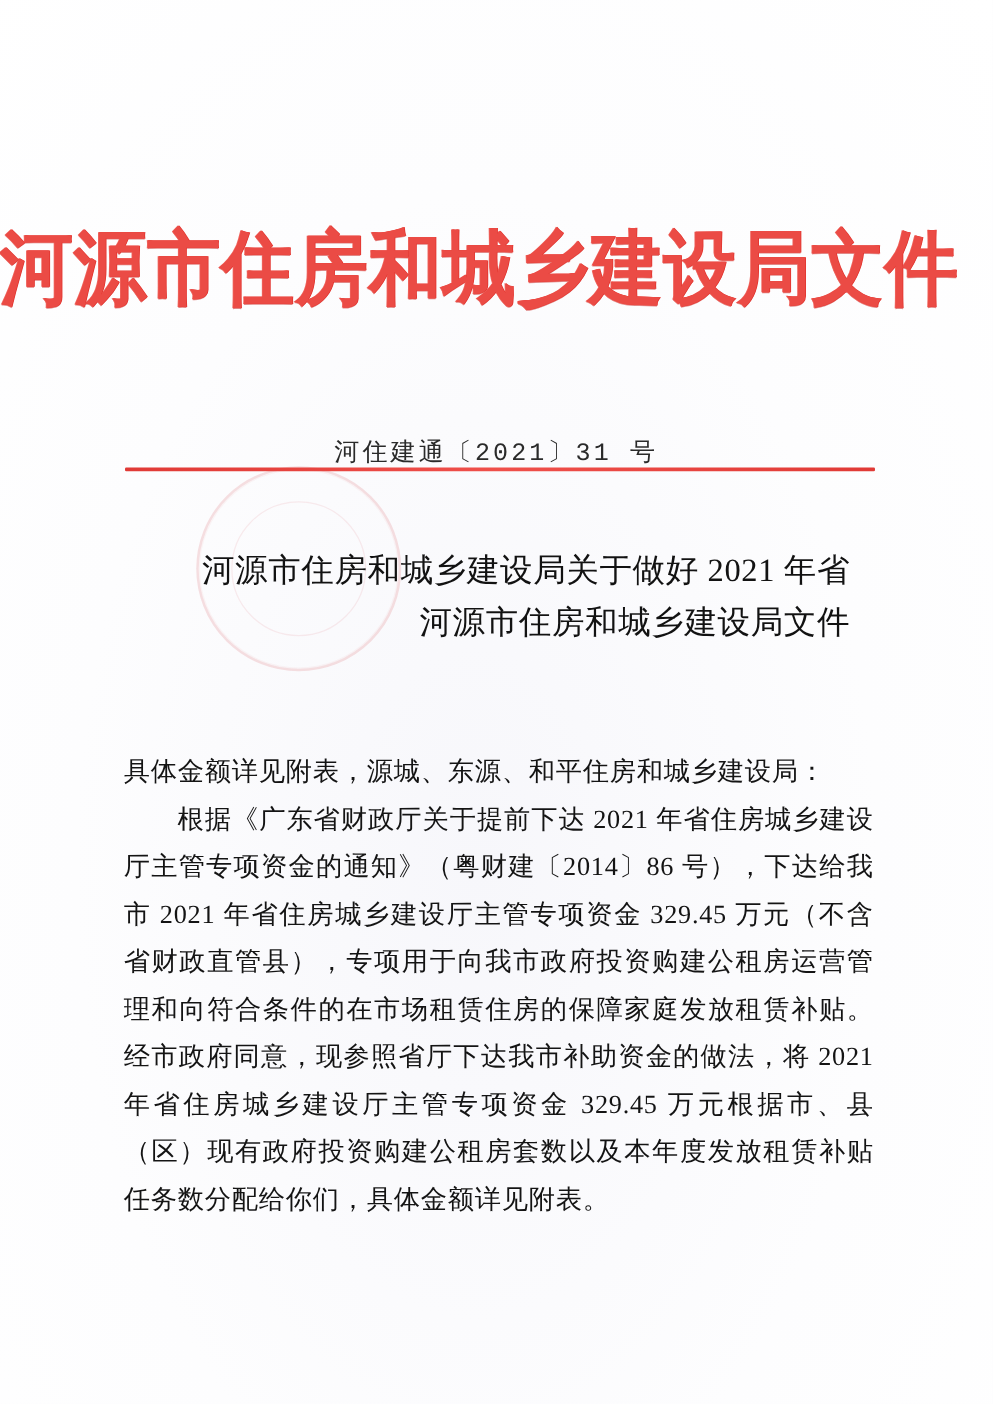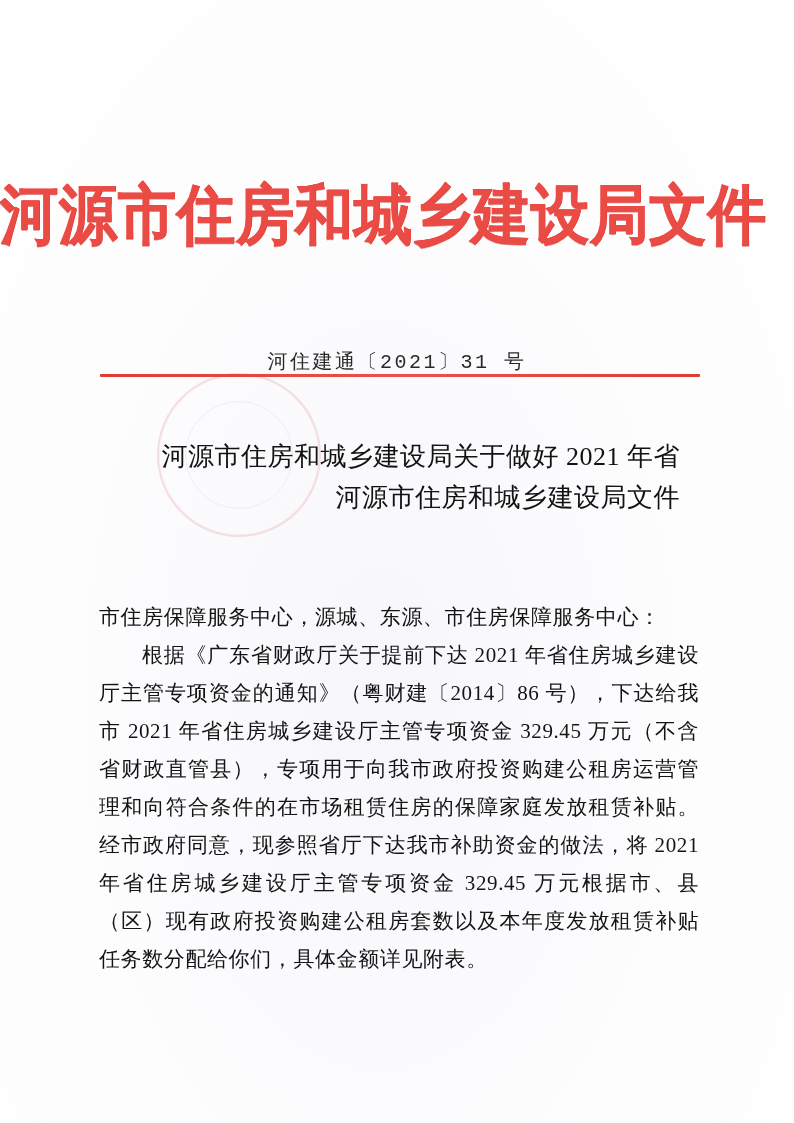--- a/index.html
+++ b/index.html
@@ -152,17 +152,17 @@
   <div class="docnum">河住建通〔2021〕31 号</div>
 
   <div class="red-rule"></div>
 
   <div class="doc-title">
     <span class="tline">河源市住房和城乡建设局关于做好 2021 年省</span>
     <span class="tline">河源市住房和城乡建设局文件</span>
   </div>
 
   <div class="body-block">
-    <p class="addressee">市住房保障服务中心，源城、东源、市住房保障服务中心：</p>
+    <p class="addressee">具体金额详见附表，源城、东源、和平住房和城乡建设局：</p>
     <p class="para">根据《广东省财政厅关于提前下达 2021 年省住房城乡建设厅主管专项资金的通知》（粤财建〔2014〕86 号），下达给我市 2021 年省住房城乡建设厅主管专项资金 329.45 万元（不含省财政直管县），专项用于向我市政府投资购建公租房运营管理和向符合条件的在市场租赁住房的保障家庭发放租赁补贴。经市政府同意，现参照省厅下达我市补助资金的做法，将 2021 年省住房城乡建设厅主管专项资金 329.45 万元根据市、县（区）现有政府投资购建公租房套数以及本年度发放租赁补贴任务数分配给你们，具体金额详见附表。</p>
   </div>
 
 </div>
 
 </body></html>

